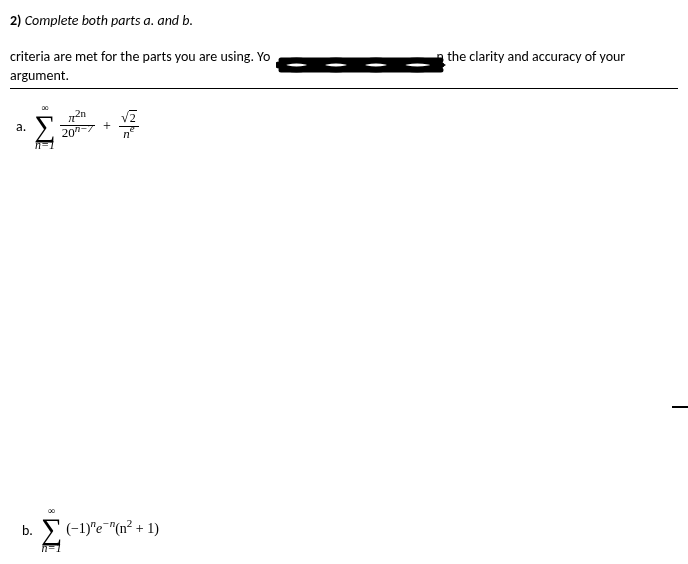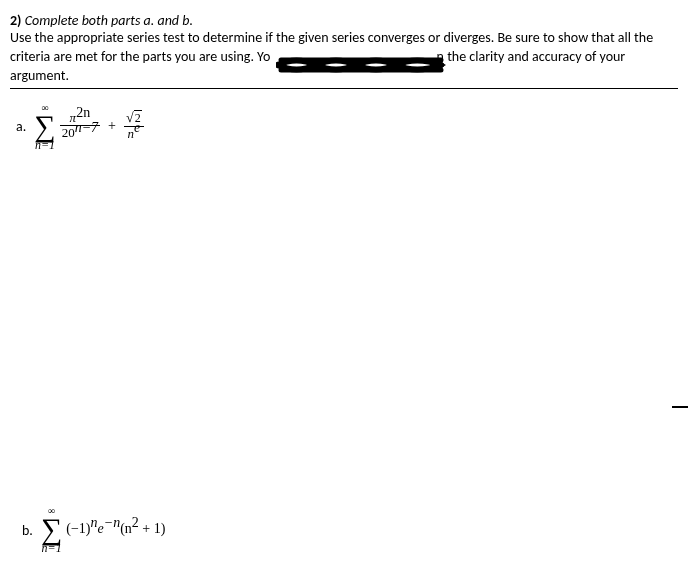--- a/index.html
+++ b/index.html
@@ -63,21 +63,21 @@
     flex-direction: column;
     align-items: center;
     font-family: 'Cambria Math','Times New Roman',serif;
     font-size: 13px;
     line-height: 1.1;
     vertical-align: middle;
   }
   .fraction .num { padding: 0 2px; }
   .fraction .bar { width: 100%; border-top: 1px solid #000; }
   .fraction .den { padding: 0 2px; }
-  sup { font-size: 14px; vertical-align: super; line-height:0;margin-top:47px;}
+  sup { font-size: 11px; vertical-align: super; line-height:0;margin-top:47px;}
   .it { font-style: italic; font-family:'Cambria Math','Times New Roman',serif;}
   .plus {
     font-family:'Cambria Math',serif;
     padding: 0 4px;
     font-size: 14px;
   }
   .sqrt {
     position: relative;
     font-family:'Cambria Math',serif;
   }
@@ -109,21 +109,21 @@
 </style>
 </head>
 <body>
 
 <div class="question-header">
   <span class="qnum">2)</span>
   <span class="italic">Complete both parts a. and b.</span>
 </div>
 
 <div class="instructions">
-  <span>Use the appropriate series test to determine if the given series converges or diverges. Be sure to show that all the</span><br>
+  <br>
   <span>criteria are met for the parts you are using. Yo</span>
   <span style="display:inline-block;width:160px;"></span>
   <span>n the clarity and accuracy of your argument.</span>
 </div>
 
 <svg class="scribble" viewBox="0 0 170 22">
   <path d="M2 11 Q 20 2 40 11 T 80 11 T 120 11 T 165 11" stroke="#000" stroke-width="6" fill="none" stroke-linecap="round"></path>
   <path d="M2 11 Q 20 20 40 11 T 80 11 T 120 11 T 165 11" stroke="#000" stroke-width="6" fill="none" stroke-linecap="round"></path>
   <path d="M5 6 L 165 6 M5 16 L 165 16" stroke="#000" stroke-width="5" fill="none" stroke-linecap="round"></path>
   <path d="M158 4 L170 11 L158 18" fill="#000"></path>

